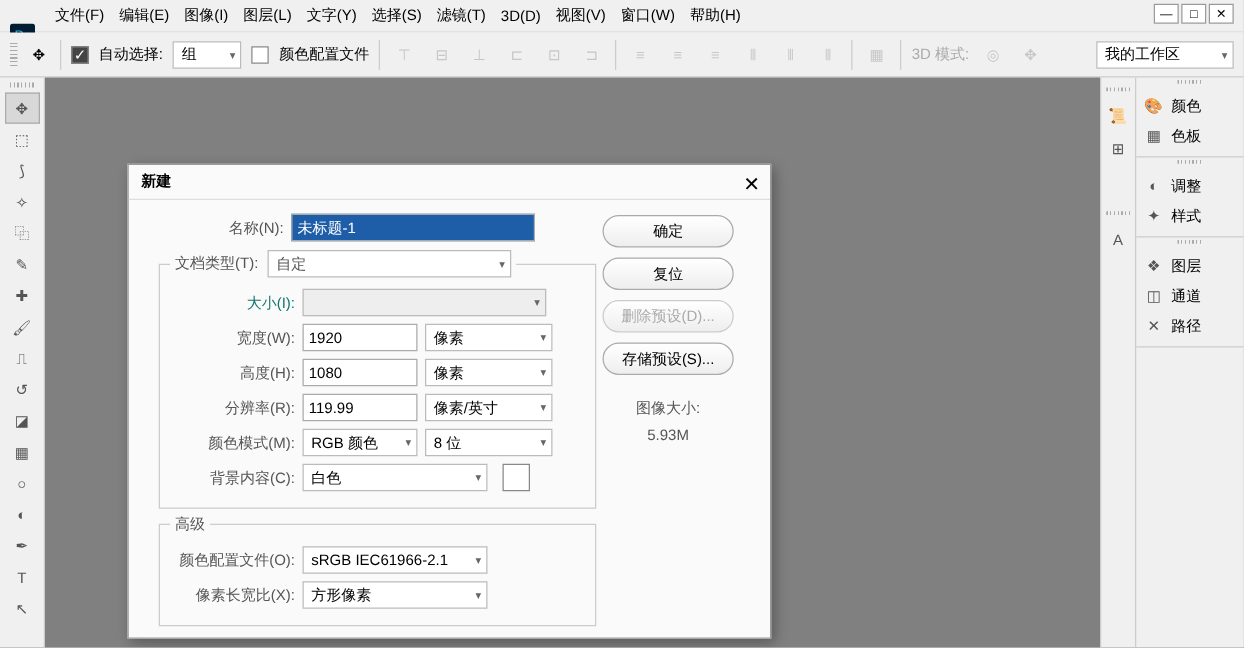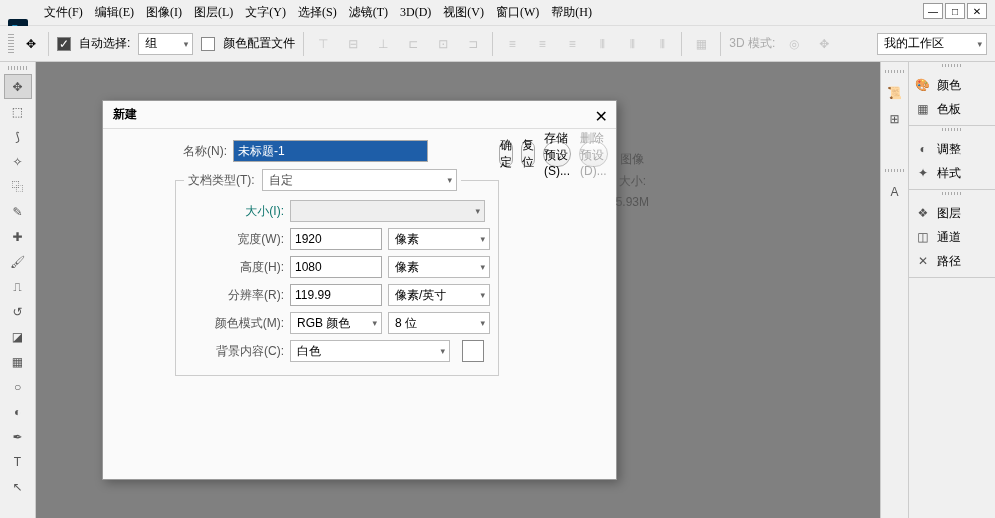--- a/index.html
+++ b/index.html
@@ -1,19 +1,19 @@
 <!DOCTYPE html>
 <html><head>
 <meta charset="utf-8">
 <style>
 *{box-sizing:border-box;margin:0;padding:0;font-family:"Microsoft YaHei",Arial,sans-serif;font-size:12px;}
 body{background:#f0f0f0;width:995px;height:518px;overflow:hidden;position:relative;}
 .menubar{height:26px;background:#f0f0f0;display:flex;align-items:center;padding:0 8px;border-bottom:1px solid #ddd;}
 .ps-logo{width:20px;height:20px;background:#001d33;color:#28a7e0;display:flex;align-items:center;justify-content:center;font-weight:normal;font-size:11px;border-radius:2px;margin-right:10px;margin-top:33px;}
-.menu-item{padding:0 6px;cursor:default;font-family:Liberation Serif, serif;}
+.menu-item{padding:0 6px;cursor:default;}
 .window-controls{position:absolute;right:8px;top:3px;display:flex;gap:2px;}
 .win-btn{width:20px;height:16px;border:1px solid #999;background:#fff;display:flex;align-items:center;justify-content:center;font-size:10px;}
 .optbar{height:36px;background:#f0f0f0;border-bottom:1px solid #ccc;display:flex;align-items:center;padding:0 8px;gap:8px;position:relative;}
 .optbar .grip{width:6px;height:20px;background:repeating-linear-gradient(to bottom,#aaa 0,#aaa 1px,transparent 1px,transparent 3px);}
 .optbar .tool-ico{width:18px;height:18px;display:flex;align-items:center;justify-content:center;}
 .chk{width:14px;height:14px;border:1px solid #888;background:#fff;display:inline-flex;align-items:center;justify-content:center;}
 .chk.on{background:#444;color:#fff;}
 .sel{height:22px;border:1px solid #bbb;background:#fff;padding:0 18px 0 6px;display:inline-flex;align-items:center;position:relative;min-width:50px;}
 .sel::after{content:"▾";position:absolute;right:4px;font-size:9px;color:#666;}
 .divider{width:1px;height:24px;background:#ccc;}
@@ -28,40 +28,40 @@
 .canvas{flex:1;background:#808080;position:relative;}
 .right-panels{width:115px;background:#f0f0f0;border-left:1px solid #ccc;display:flex;}
 .mini-col{width:28px;border-right:1px solid #ccc;display:flex;flex-direction:column;align-items:center;padding-top:6px;gap:10px;}
 .panel-col{flex:1;display:flex;flex-direction:column;}
 .panel-group{border-bottom:1px solid #ccc;padding:4px 0;}
 .panel-row{height:24px;display:flex;align-items:center;padding:0 6px;gap:6px;}
 .panel-ico{width:16px;height:16px;display:flex;align-items:center;justify-content:center;color:#555;}
 .grip-s{width:20px;height:3px;background:repeating-linear-gradient(to right,#aaa 0,#aaa 1px,transparent 1px,transparent 3px);margin:2px auto;}
 
 
-.dialog{position:absolute;left:102px;top:100px;width:515px;height:380px;background:#fafafa;border:1px solid #999;box-shadow:3px 3px 10px rgba(0,0,0,.3);}
+.dialog{position:absolute;left:102px;top:131px;width:515px;height:380px;background:#fafafa;border:1px solid #999;box-shadow:3px 3px 10px rgba(0,0,0,.3);}
 .dlg-title{height:28px;display:flex;align-items:center;padding:0 10px;font-weight:bold;border-bottom:1px solid #ddd;}
 .dlg-close{position:absolute;right:8px;top:6px;font-size:16px;cursor:default;}
 .dlg-body{padding:8px 24px;display:flex;}
 .dlg-left{flex:1;}
-.dlg-right{width:115px;display:flex;flex-direction:row;align-items:flex-start;gap:8px;padding-top:4px;}
+.dlg-right{width:115px;display:flex;flex-direction:column;align-items:center;gap:8px;padding-top:4px;}
 .dlg-btn{width:105px;height:26px;border:1px solid #aaa;border-radius:13px;background:linear-gradient(#fff,#eee);display:flex;align-items:center;justify-content:center;}
 .dlg-btn.dis{color:#aaa;border-color:#ccc;}
 .row{display:flex;align-items:center;height:28px;gap:6px;}
 .row label{width:100px;text-align:right;color:#555;}
 .txt{height:22px;border:1px solid #aaa;background:#fff;padding:0 4px;display:flex;align-items:center;text-align:center;}
 .txt.selected{background:#1e5ea8;color:#fff;}
 .unit-sel{width:102px;}
-fieldset{border:1px solid #ccc;padding:6px 8px 10px;margin-top:4px;margin-left:48px;}
+fieldset{border:1px solid #ccc;padding:6px 8px 10px;margin-top:4px;}
 fieldset legend{padding:0 4px;color:#555;}
 .colorbox{width:22px;height:22px;border:1px solid #888;background:#fff;margin-left:6px;}
 .img-size{margin-top:8px;text-align:center;color:#555;line-height:1.8;}
 .narrow{width:92px;}
 .wide{width:195px;}
-.med{width:160px;}
+.med{width:148px;}
 </style>
 </head>
 <body>
 
 <div class="menubar">
   <div class="ps-logo">Ps</div>
   <div class="menu-item">文件(F)</div>
   <div class="menu-item">编辑(E)</div>
   <div class="menu-item">图像(I)</div>
   <div class="menu-item">图层(L)</div>
@@ -224,25 +224,36 @@
           <label>颜色模式(M):</label>
           <span class="sel narrow">RGB 颜色</span>
           <span class="sel unit-sel">8 位</span>
         </div>
         <div class="row">
           <label>背景内容(C):</label>
           <span class="sel med">白色</span>
           <div class="colorbox"></div>
         </div>
       </fieldset>
+      <fieldset>
+        <legend>高级</legend>
+        <div class="row">
+          <label>颜色配置文件(O):</label>
+          <span class="sel med">sRGB IEC61966-2.1</span>
+        </div>
+        <div class="row">
+          <label>像素长宽比(X):</label>
+          <span class="sel med">方形像素</span>
+        </div>
+      </fieldset>
     </div>
     <div class="dlg-right">
       <div class="dlg-btn">确定</div>
       <div class="dlg-btn">复位</div>
+      <div class="dlg-btn dis">删除预设(D)...</div>
       <div class="dlg-btn">存储预设(S)...</div>
-      <div class="dlg-btn dis">删除预设(D)...</div>
       <div class="img-size">
         <div>图像大小:</div>
         <div>5.93M</div>
       </div>
     </div>
   </div>
 </div>
 
 </body></html>

